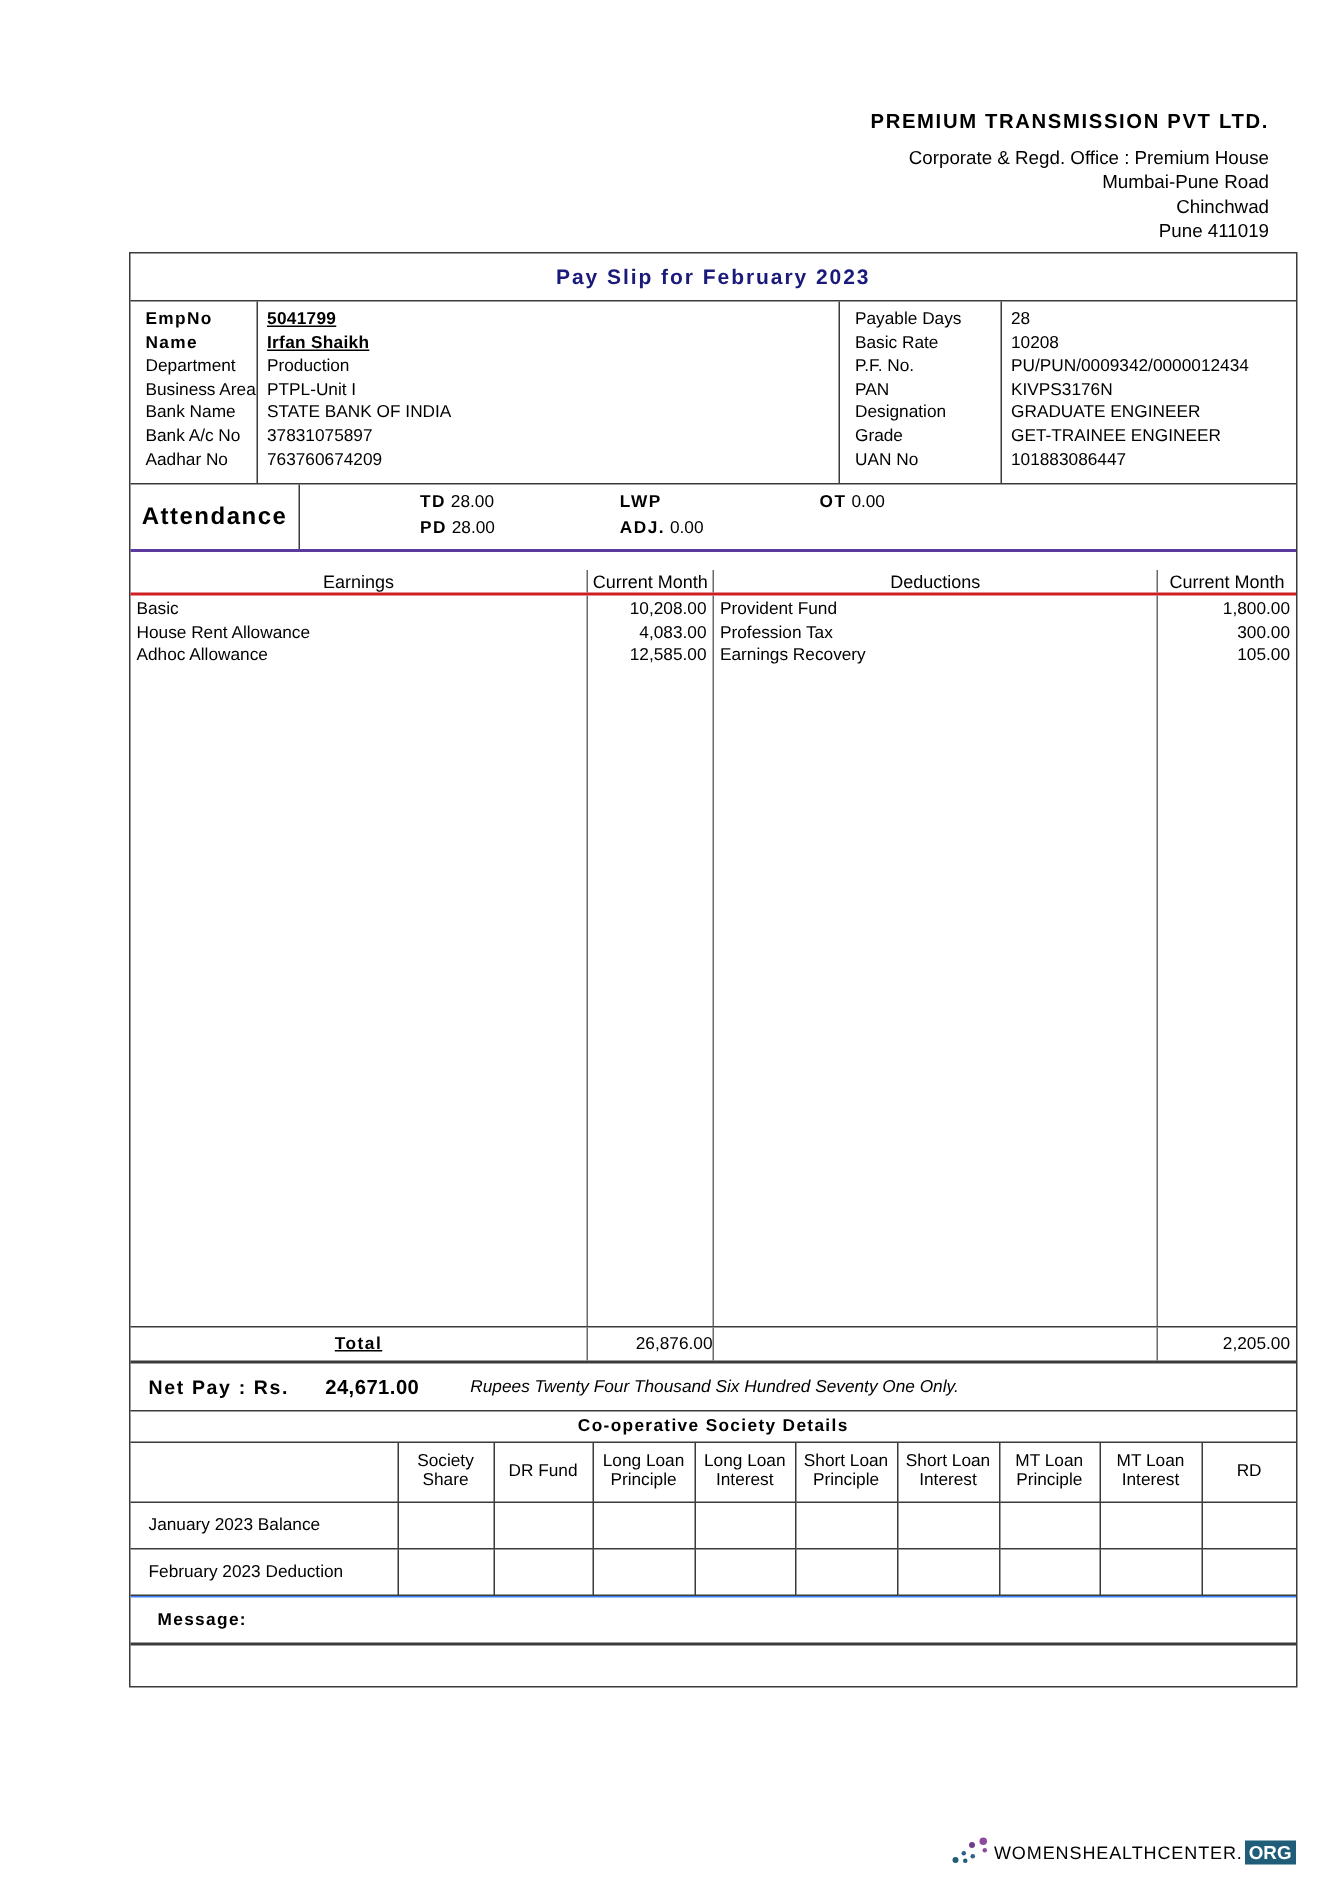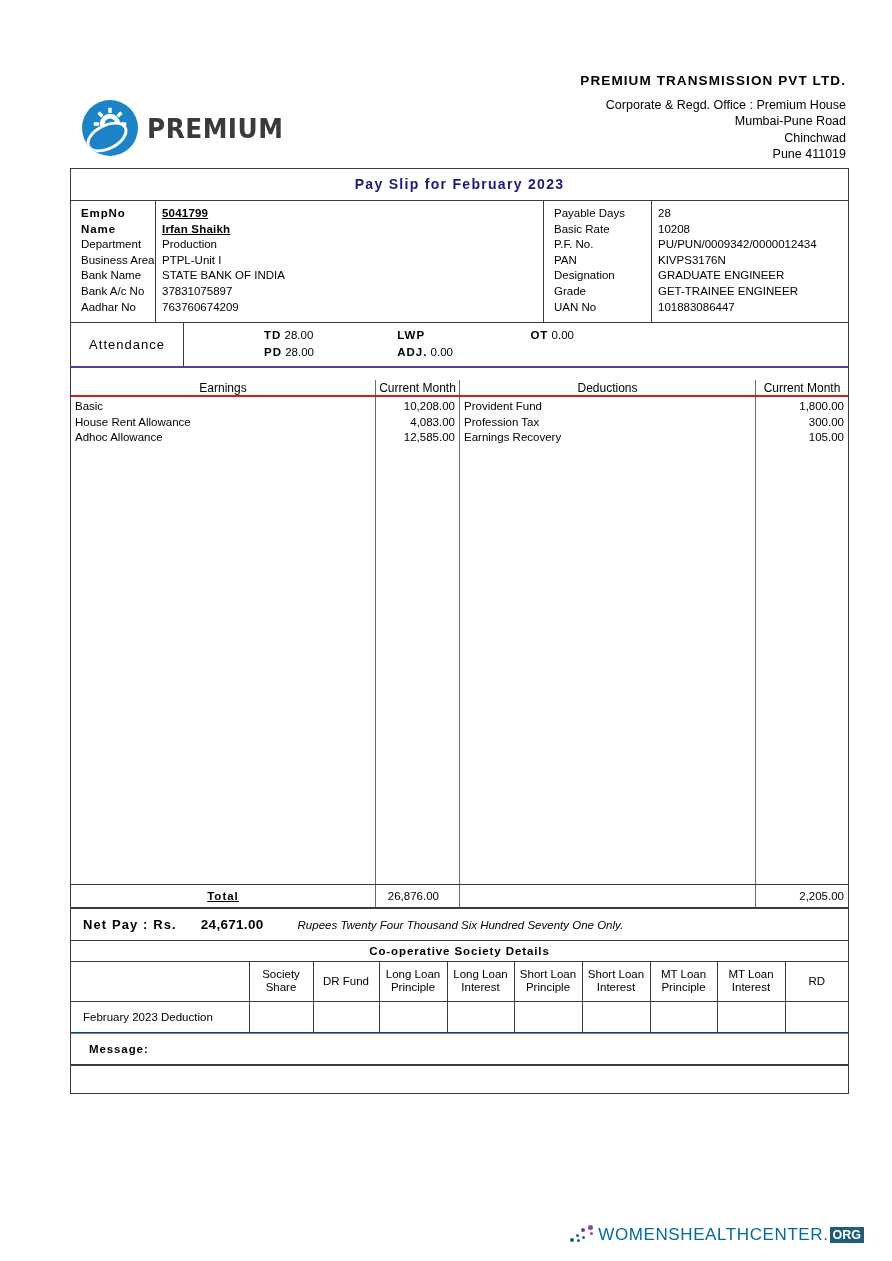--- a/index.html
+++ b/index.html
@@ -77,21 +77,21 @@
     white-space: nowrap;
   }
   .company-addr {
     font-size: 12.5px;
     white-space: nowrap;
   }
 
   
   .doc {
     position: absolute;
-    left: 70px; top: 168px;
+    left: 86px; top: 168px;
     width: 779px;
     border: 1px solid #3b3b3b;
     box-sizing: border-box;
     background: #fff;
   }
 
   .title-row {
     height: 31px;
     line-height: 31px;
     text-align: center;
@@ -142,22 +142,22 @@
     border-bottom: 2px solid #5b3a9e;
     height: 43px;
   }
   .att-label {
     width: 113px;
     border-right: 1px solid #3b3b3b;
     box-sizing: border-box;
     display: flex;
     align-items: center;
     justify-content: center;
-    font-size: 13px;
-    font-weight: normal;
+    font-size: 16px;
+    font-weight: bold;
     letter-spacing: 1px;
   }
   .att-grid {
     flex: 1;
     position: relative;
     padding-left: 80px;
     padding-top: 4px;
     box-sizing: border-box;
   }
   .att-line { font-size: 11.5px; line-height: 17px; white-space: nowrap; }
@@ -223,21 +223,21 @@
     display: flex;
     align-items: center;
     font-size: 11.5px;
   }
   .total-row .c-earn {
     justify-content: center;
     font-weight: bold;
     letter-spacing: 1px;
     text-decoration: underline;
   }
-  .total-row .c-ecur { justify-content: flex-end; padding-right: 20px; }
+  .total-row .c-ecur { justify-content: flex-end; padding-right: 0; }
   .total-row .c-dcur { justify-content: flex-end; padding-right: 4px; }
 
   
   .net-row {
     height: 31px;
     display: flex;
     align-items: center;
     border-bottom: 1px solid #3b3b3b;
     padding-left: 12px;
   }
@@ -320,61 +320,39 @@
     height: 24px;
   }
   .wm-dots { position: relative; width: 30px; height: 22px; }
   .wm-dots i {
     position: absolute;
     display: block;
     border-radius: 50%;
     background: #8e4b9e;
   }
   .wm-text {
-    font-size: 17px;
+    font-size: 12px;
     letter-spacing: 0.6px;
-    color: #0369a1;
+    color: #000000;
     font-family: "Liberation Sans", sans-serif;
   }
   .wm-org {
     background: #1f5d78;
     color: #ffffff;
     font-size: 12.5px;
     font-weight: bold;
     padding: 1px 3px;
     margin-left: 1px;
   }
 </style>
 </head>
 <body>
 
 <div class="header">
 
-  <div class="logo-wrap">
-    <div class="logo-mark">
-      <svg class="gear" viewBox="0 0 100 100">
-        <g fill="#ffffff">
-          <circle cx="50" cy="50" r="30"></circle>
-          <g>
-            <rect x="45" y="2" width="10" height="16" rx="2"></rect>
-            <rect x="45" y="82" width="10" height="16" rx="2"></rect>
-            <rect x="2" y="45" width="16" height="10" rx="2"></rect>
-            <rect x="82" y="45" width="16" height="10" rx="2"></rect>
-            <rect x="45" y="2" width="10" height="16" rx="2" transform="rotate(45 50 50)"></rect>
-            <rect x="45" y="82" width="10" height="16" rx="2" transform="rotate(45 50 50)"></rect>
-            <rect x="2" y="45" width="16" height="10" rx="2" transform="rotate(45 50 50)"></rect>
-            <rect x="82" y="45" width="16" height="10" rx="2" transform="rotate(45 50 50)"></rect>
-          </g>
-        </g>
-        <circle cx="50" cy="50" r="16" fill="#1b83c6"></circle>
-      </svg>
-      <div class="swoosh"></div>
-    </div>
-    <div class="logo-text">PREMIUM</div>
-  </div>
 
   <div class="company-block">
     <div class="company-name">PREMIUM TRANSMISSION PVT LTD.</div>
     <div class="company-addr">Corporate &amp; Regd. Office : Premium House</div>
     <div class="company-addr">Mumbai-Pune Road</div>
     <div class="company-addr">Chinchwad</div>
     <div class="company-addr">Pune 411019</div>
   </div>
 </div>
 
@@ -510,20 +488,32 @@
       <th>DR Fund</th>
       <th>Long Loan Principle</th>
       <th>Long Loan Interest</th>
       <th>Short Loan Principle</th>
       <th>Short Loan Interest</th>
       <th>MT Loan Principle</th>
       <th>MT Loan Interest</th>
       <th>RD</th>
     </tr>
     <tr>
+      <td>January 2023 Balance</td>
+      <td></td>
+      <td></td>
+      <td></td>
+      <td></td>
+      <td></td>
+      <td></td>
+      <td></td>
+      <td></td>
+      <td></td>
+    </tr>
+    <tr>
       <td>February 2023 Deduction</td>
       <td></td>
       <td></td>
       <td></td>
       <td></td>
       <td></td>
       <td></td>
       <td></td>
       <td></td>
       <td></td>

